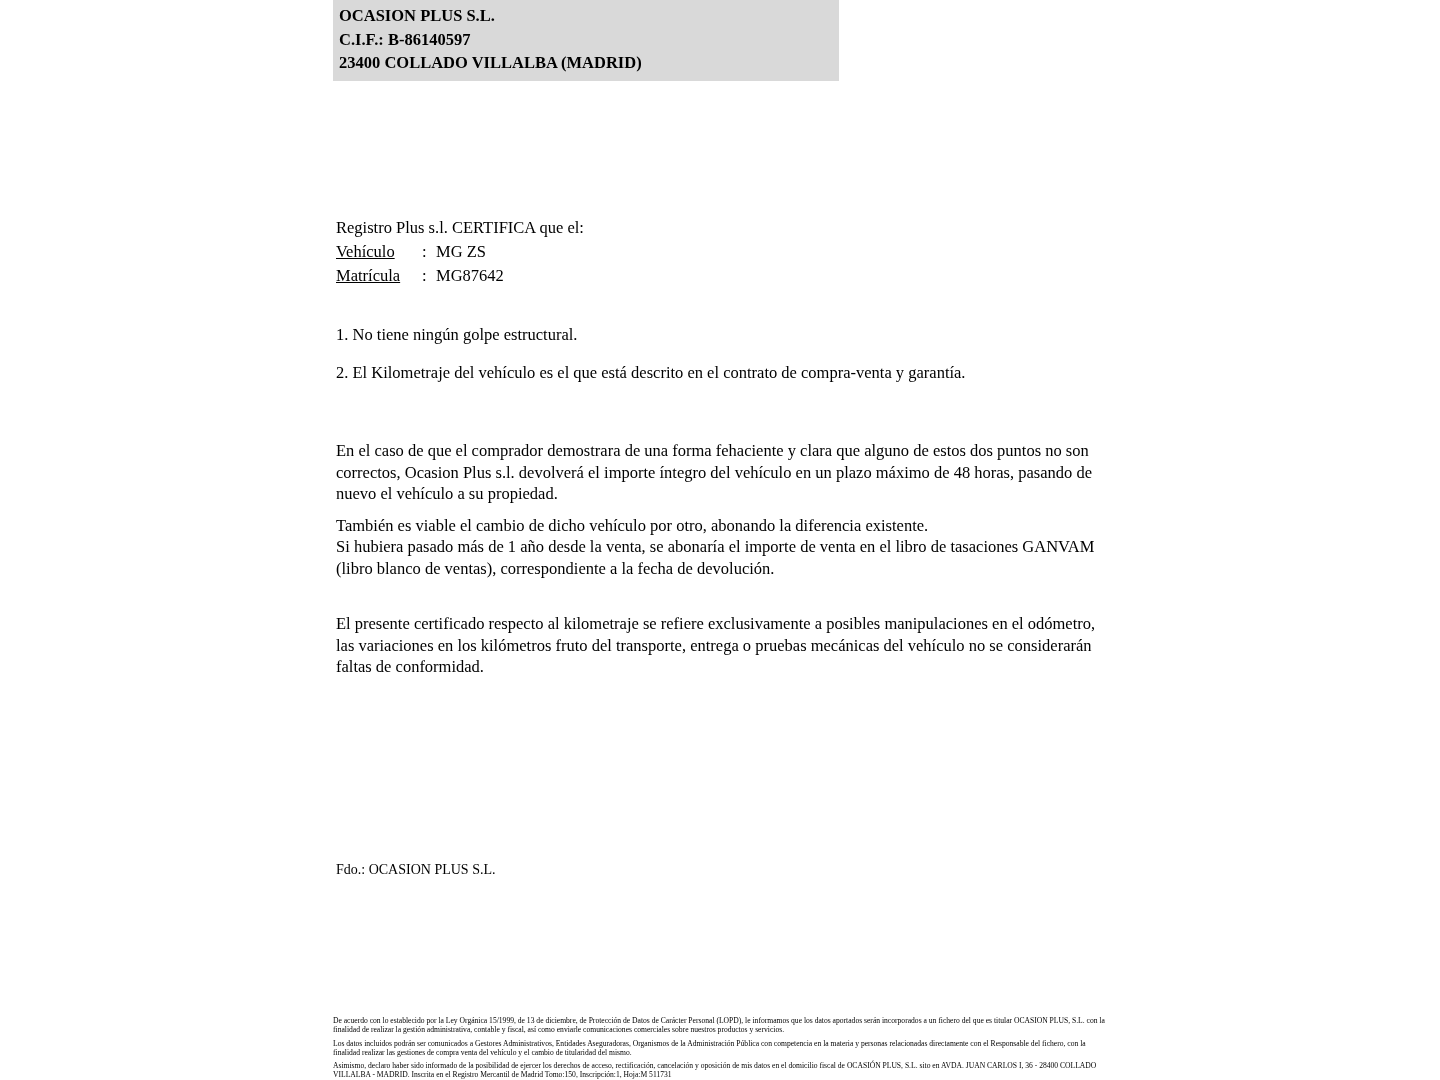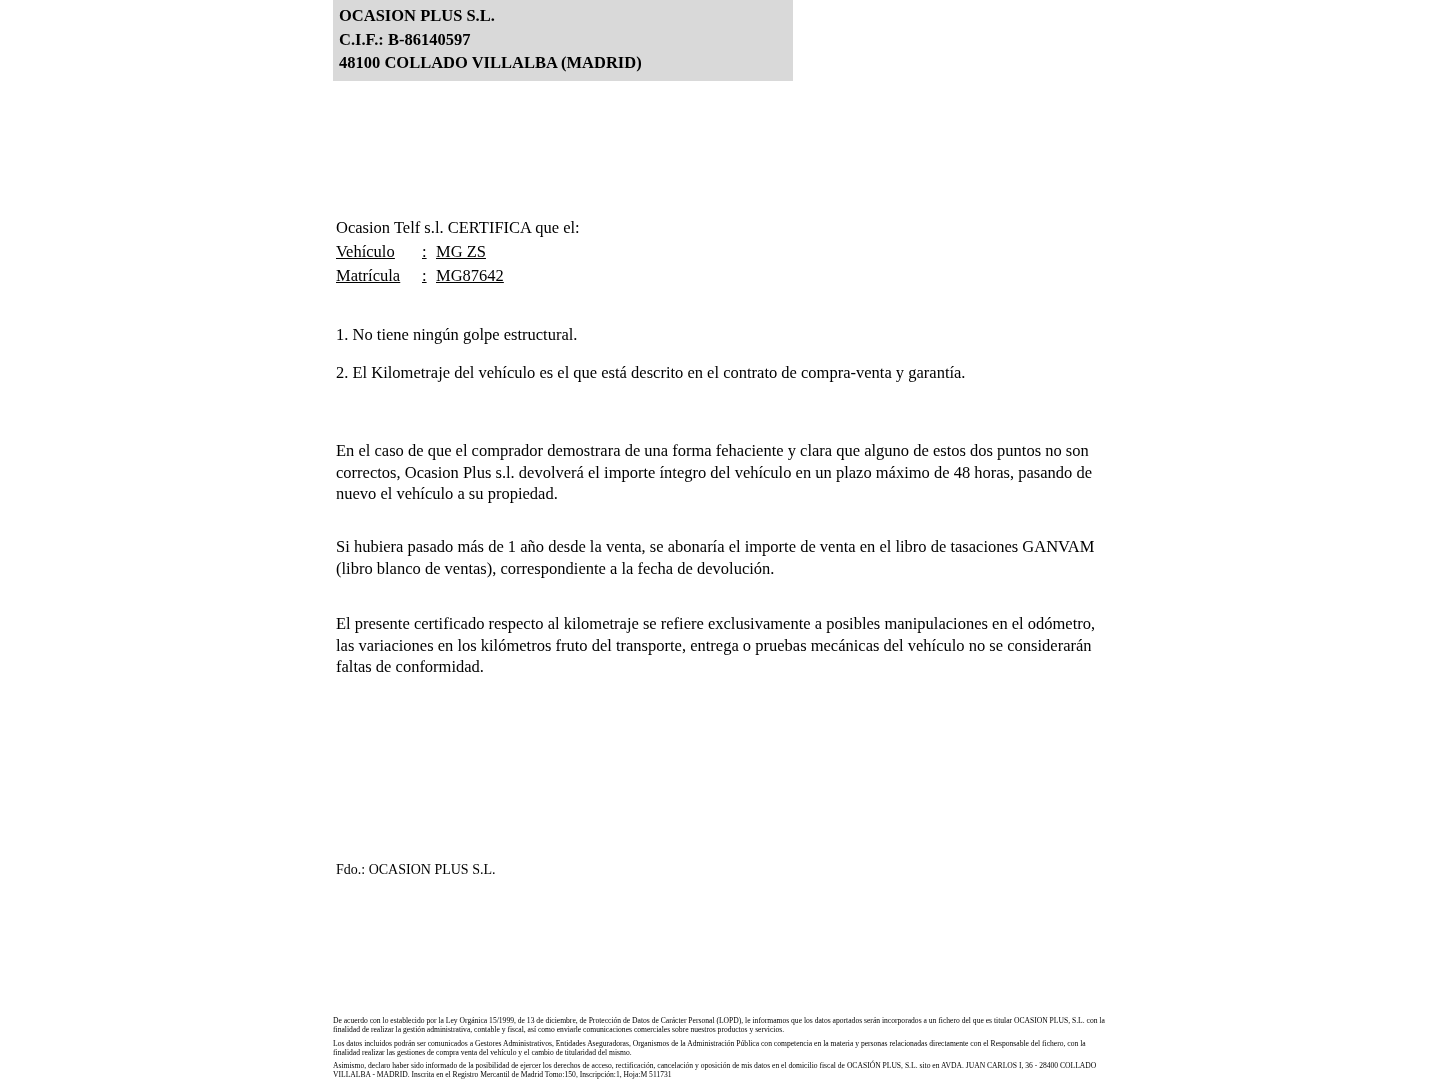--- a/index.html
+++ b/index.html
@@ -22,21 +22,21 @@
     top: 0;
     width: 1440px;
     height: 1080px;
   }
 
   
   .letterhead {
     position: absolute;
     left: 333px;
     top: 0px;
-    width: 460px;
+    width: 506px;
     background: #d9d9d9;
     padding: 4px 0 6px 0;
     box-sizing: border-box;
   }
   .letterhead div {
     font-weight: bold;
     font-size: 16.5px;
     line-height: 23.5px;
     padding-left: 6px;
     white-space: nowrap;
@@ -56,21 +56,20 @@
     position: absolute;
     left: 336px;
     top: 216px;
     font-size: 16.5px;
     line-height: 24px;
   }
   .kv-row {
     display: flex;
     align-items: center;
     white-space: nowrap;
-    text-decoration: underline;
   }
   .kv-label {
     text-decoration: underline;
     width: 86px;
     display: inline-block;
   }
   .kv-sep {
     display: inline-block;
     width: 14px;
   }
@@ -123,42 +122,43 @@
   .legal p:last-child { margin-bottom: 18px; }
 </style>
 </head>
 <body>
 
 <div class="page">
 
   <div class="letterhead">
     <div>OCASION PLUS S.L.</div>
     <div>C.I.F.: B-86140597</div>
-    <div>48100 COLLADO VILLALBA (MADRID)</div>
+    <div>23400 COLLADO VILLALBA (MADRID)</div>
   </div>
 
 
   <div class="certifies">
-    <div>Ocasion Telf s.l. CERTIFICA que el:</div>
+    <div>Registro Plus s.l. CERTIFICA que el:</div>
     <div class="kv-row">
       <span class="kv-label">Vehículo</span>
       <span class="kv-sep">:</span>
       <span>MG ZS</span>
     </div>
     <div class="kv-row">
       <span class="kv-label">Matrícula</span>
       <span class="kv-sep">:</span>
       <span>MG87642</span>
     </div>
   </div>
 
   <div class="point point-1">1. No tiene ningún golpe estructural.</div>
   <div class="point point-2">2. El Kilometraje del vehículo es el que está descrito en el contrato de compra-venta y garantía.</div>
 
   <div class="para para-1">En el caso de que el comprador demostrara de una forma fehaciente y clara que alguno de estos dos puntos no son correctos, Ocasion Plus s.l. devolverá el importe íntegro del vehículo en un plazo máximo de 48 horas, pasando de nuevo el vehículo a su propiedad.</div>
+  <div class="para para-2">También es viable el cambio de dicho vehículo por otro, abonando la diferencia existente.</div>
   <div class="para para-3">Si hubiera pasado más de 1 año desde la venta, se abonaría el importe de venta en el libro de tasaciones GANVAM (libro blanco de ventas), correspondiente a la fecha de devolución.</div>
   <div class="para para-4">El presente certificado respecto al kilometraje se refiere exclusivamente a posibles manipulaciones en el odómetro, las variaciones en los kilómetros fruto del transporte, entrega o pruebas mecánicas del vehículo no se considerarán faltas de conformidad.</div>
 
   <div class="signature">Fdo.: OCASION PLUS S.L.</div>
 
   <div class="legal">
     <p>De acuerdo con lo establecido por la Ley Orgánica 15/1999, de 13 de diciembre, de Protección de Datos de Carácter Personal (LOPD), le informamos que los datos aportados serán incorporados a un fichero del que es titular OCASION PLUS, S.L. con la finalidad de realizar la gestión administrativa, contable y fiscal, así como enviarle comunicaciones comerciales sobre nuestros productos y servicios.</p>
     <p>Los datos incluidos podrán ser comunicados a Gestores Administrativos, Entidades Aseguradoras, Organismos de la Administración Pública con competencia en la materia y personas relacionadas directamente con el Responsable del fichero, con la finalidad realizar las gestiones de compra venta del vehículo y el cambio de titularidad del mismo.</p>
     <p>Asimismo, declaro haber sido informado de la posibilidad de ejercer los derechos de acceso, rectificación, cancelación y oposición de mis datos en el domicilio fiscal de OCASIÓN PLUS, S.L. sito en AVDA. JUAN CARLOS I, 36 - 28400 COLLADO VILLALBA - MADRID. Inscrita en el Registro Mercantil de Madrid Tomo:150, Inscripción:1, Hoja:M 511731</p>
   </div>

